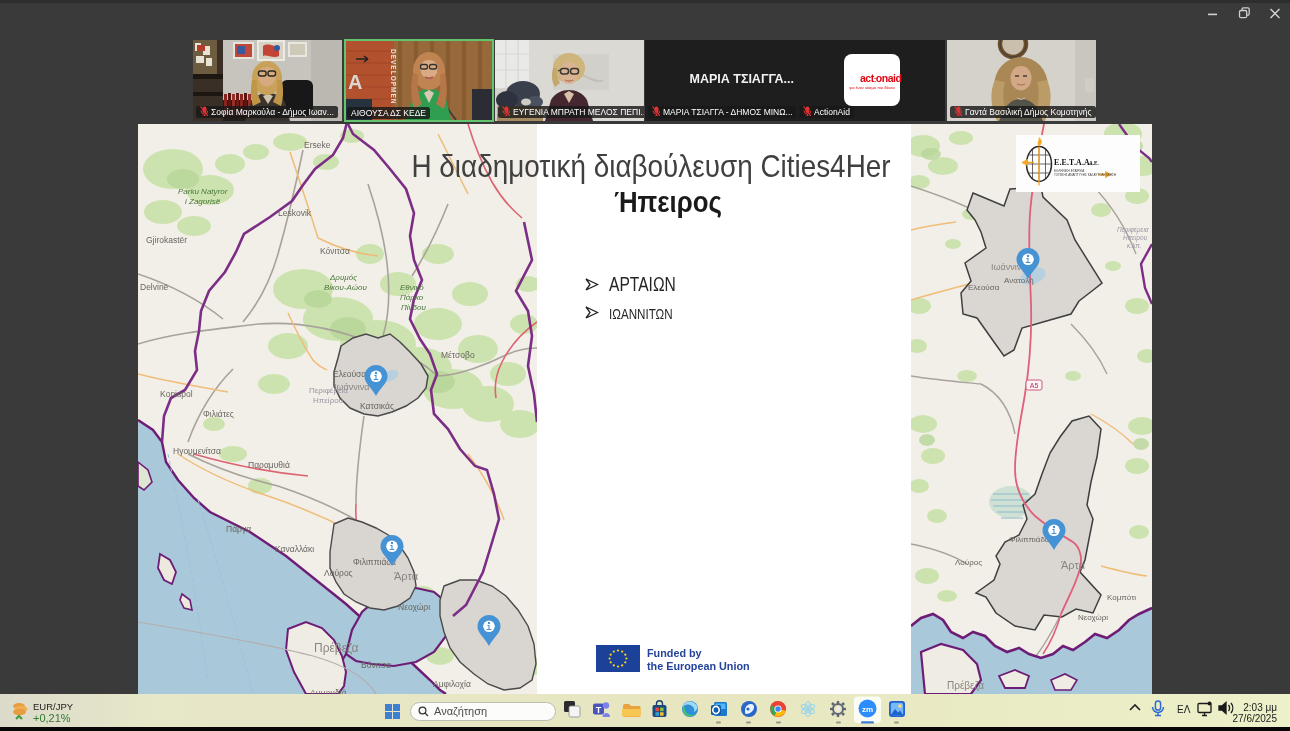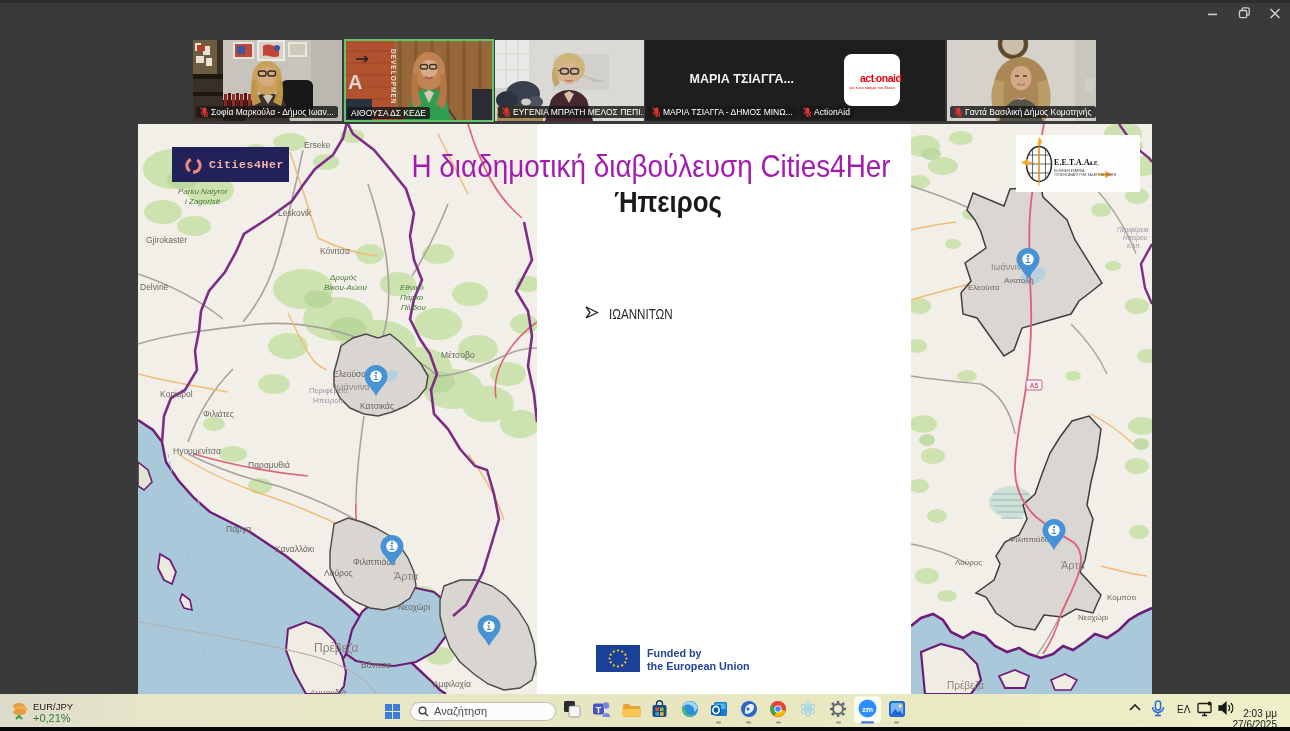--- a/index.html
+++ b/index.html
@@ -2,21 +2,21 @@
 <html><head><meta charset="utf-8">
 <style>
 html,body{margin:0;padding:0;}
 body{width:1290px;height:731px;background:#3a3a3a;overflow:hidden;position:relative;
  font-family:"Liberation Sans",sans-serif;}
 .abs{position:absolute;}
 
 .tile{position:absolute;top:40px;height:81px;width:149px;overflow:hidden;background:#222;}
 .vlabel{position:absolute;left:3px;bottom:3px;height:12px;background:rgba(24,24,24,0.82);
  border-radius:2.5px;color:#fff;font-size:8.5px;line-height:12.5px;padding:0 4px;white-space:nowrap;
- display:flex;align-items:center;gap:3px;}
+ display:flex;gap:3px;}
 .mic{width:8px;height:10px;flex:0 0 auto;}
 
 #slide{position:absolute;left:138px;top:124px;width:1014px;height:570px;background:#fff;overflow:hidden;}
 #lmap{position:absolute;left:0;top:0;}
 #rmap{position:absolute;left:773px;top:0;}
 #c4h{position:absolute;left:34px;top:23px;width:117px;height:35px;background:#232258;
  display:flex;align-items:center;}
 #eetaa{position:absolute;left:878px;top:11px;width:124px;height:57px;background:#fdfdfd;}
 
 #taskbar{position:absolute;left:0;top:694px;width:1290px;height:44px;
@@ -483,49 +483,48 @@
   <g font-family="Liberation Sans,sans-serif" fill="#9a95a5" font-size="6.5" font-style="italic">
    <text x="206" y="108">Περιφέρεια</text>
    <text x="212" y="116">Ηπείρου</text>
    <text x="216" y="124">κ.λπ.</text>
   </g>
 
   <use href="#marker" x="117" y="155"></use>
   <use href="#marker" x="143" y="426"></use>
   </svg>
 
-  <div id="c4h">
-    <svg class="abs" style="left:12px;top:8.5px;" width="19" height="19" viewBox="0 0 19 19">
-      <circle cx="9.5" cy="9.5" r="6.6" fill="none" stroke="#ec8a80" stroke-width="3.1" stroke-dasharray="17 3.5 14 7" transform="rotate(-55 9.5 9.5)"></circle>
-    </svg>
-    <span class="abs" style="left:37px;top:10.5px;font-family:'Liberation Mono',monospace;font-weight:bold;font-size:11.5px;color:#f2b4aa;letter-spacing:0.6px;">Cities4Her</span>
-  </div>
 
   <div id="eetaa">
    <svg width="100" height="57" viewBox="0 0 100 57">
      <ellipse cx="23" cy="29" rx="12.5" ry="17.5" fill="none" stroke="#2a2a2a" stroke-width="1.5"></ellipse>
      <path d="M10.5 29 h25 M12 20 h22 M12 38 h22 M23 11.5 v35 M16.5 14 v30 M29.5 14 v30" stroke="#2a2a2a" stroke-width="0.7"></path>
      <path d="M23 11 c-2.5 -3.5 1 -5.5 0 -8.5 c2.8 2.8 3.5 5.5 0 8.5" fill="#f7a823" stroke="#f7a823" stroke-width="0.8"></path>
      <path d="M23 11.5 v39" stroke="#f7a823" stroke-width="1.3"></path>
      <path d="M18 27.5 h-11 M7 27.5 l4 -2.2 v4.4 z" stroke="#f7a823" stroke-width="1.7" fill="#f7a823"></path>
      <path d="M82 39.5 h12 M94 39.5 l-4 -2.2 v4.4 z" stroke="#f7a823" stroke-width="1.7" fill="#f7a823"></path>
      <text x="38" y="29.5" font-size="7.8" font-weight="bold" fill="#111" font-family="Liberation Serif,serif" letter-spacing="0.2">Ε.Ε.Τ.Α.Α.</text>
      <text x="73" y="29.5" font-size="5.2" font-weight="bold" fill="#111" font-family="Liberation Serif,serif">Α.Ε.</text>
      <text x="38" y="36.5" font-size="3.1" fill="#444">ΕΛΛΗΝΙΚΗ ΕΤΑΙΡΕΙΑ</text>
      <text x="38" y="41" font-size="3.1" fill="#444">ΤΟΠΙΚΗΣ ΑΝΑΠΤΥΞΗΣ ΚΑΙ ΑΥΤΟΔΙΟΙΚΗΣΗΣ</text>
    </svg>
   </div>
 
-  <div class="abs" style="left:513px;top:24px;transform:translateX(-50%);white-space:nowrap;font-size:31.5px;color:#a21caf;">
+  <div class="abs" style="left:513px;top:24px;transform:translateX(-50%);white-space:nowrap;font-size:31.5px;color:#404040;">
     <span style="display:inline-block;transform:scaleX(0.885);transform-origin:center;">Η διαδημοτική διαβούλευση Cities4Her</span>
   </div>
   <div class="abs" style="left:530px;top:61px;transform:translateX(-50%);white-space:nowrap;font-size:30px;color:#1a1a1a;font-weight:bold;">
     <span style="display:inline-block;transform:scaleX(0.86);transform-origin:center;">Ήπειρος</span>
   </div>
 
+  <div class="abs" style="left:447px;top:148.5px;width:280px;font-size:19.5px;color:#262626;">
+    <svg width="15" height="13" viewBox="0 0 15 13" style="margin-right:9px">
+        <path d="M1 1 L12.5 6.5 L1 12 L5 6.5 z" fill="#fff" stroke="#222" stroke-width="1.3"></path>
+      </svg><span style="display:inline-block;transform:scaleX(0.8);transform-origin:left;">ΑΡΤΑΙΩΝ</span>
+  </div>
   <div class="abs" style="left:447px;top:181.5px;width:280px;font-size:14px;color:#262626;">
     <svg width="15" height="13" viewBox="0 0 15 13" style="margin-right:9px">
         <path d="M1 1 L12.5 6.5 L1 12 L5 6.5 z" fill="#fff" stroke="#222" stroke-width="1.3"></path>
       </svg><span style="display:inline-block;transform:scaleX(0.83);transform-origin:left;">ΙΩΑΝΝΙΤΩΝ</span>
   </div>
 
   <div class="abs" style="left:458px;top:521px;">
     <svg width="44" height="27" viewBox="0 0 44 27">
       <rect width="44" height="27" fill="#1b4298"></rect>
       <g fill="#ffd617">
@@ -682,15 +681,15 @@
   <g fill="none" stroke="#1a1a1a" stroke-width="1.3">
    <rect x="74" y="3.5" width="13" height="9" rx="1"></rect>
    <path d="M78,15.5 h5 M80.5,12.5 v3"></path>
    <circle cx="85.5" cy="3.5" r="2" fill="#1a1a1a" stroke="none"></circle>
   </g>
   <g fill="none" stroke="#1a1a1a" stroke-width="1.3">
    <path d="M95,6 h3 l4,-3.5 v11 l-4,-3.5 h-3 z" fill="#1a1a1a"></path>
    <path d="M104.5,5 a5,5 0 0 1 0,6 M107,3 a8,8 0 0 1 0,10"></path>
   </g>
  </svg>
- <div class="abs" style="right:13px;top:14px;text-align:right;font-size:10px;color:#1a1a1a;line-height:11px;">2:03 μμ<br>27/6/2025</div>
+ <div class="abs" style="right:13px;top:8px;text-align:right;font-size:10px;color:#1a1a1a;line-height:11px;">2:03 μμ<br>27/6/2025</div>
 </div>
 <div id="blackstrip"></div>
 
 </body></html>

